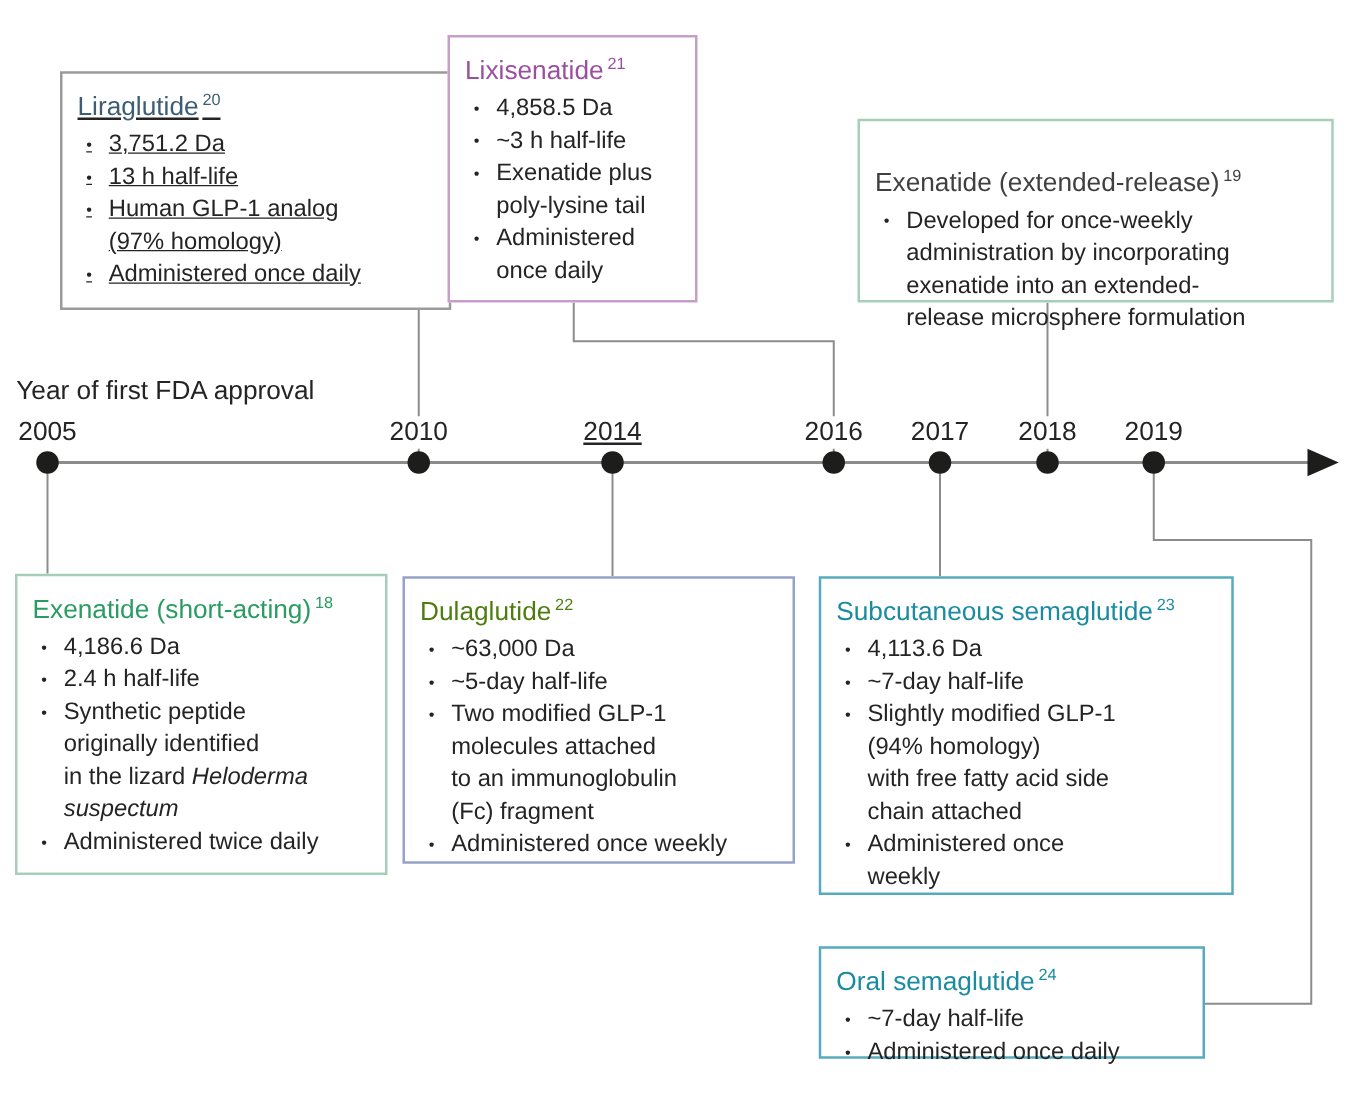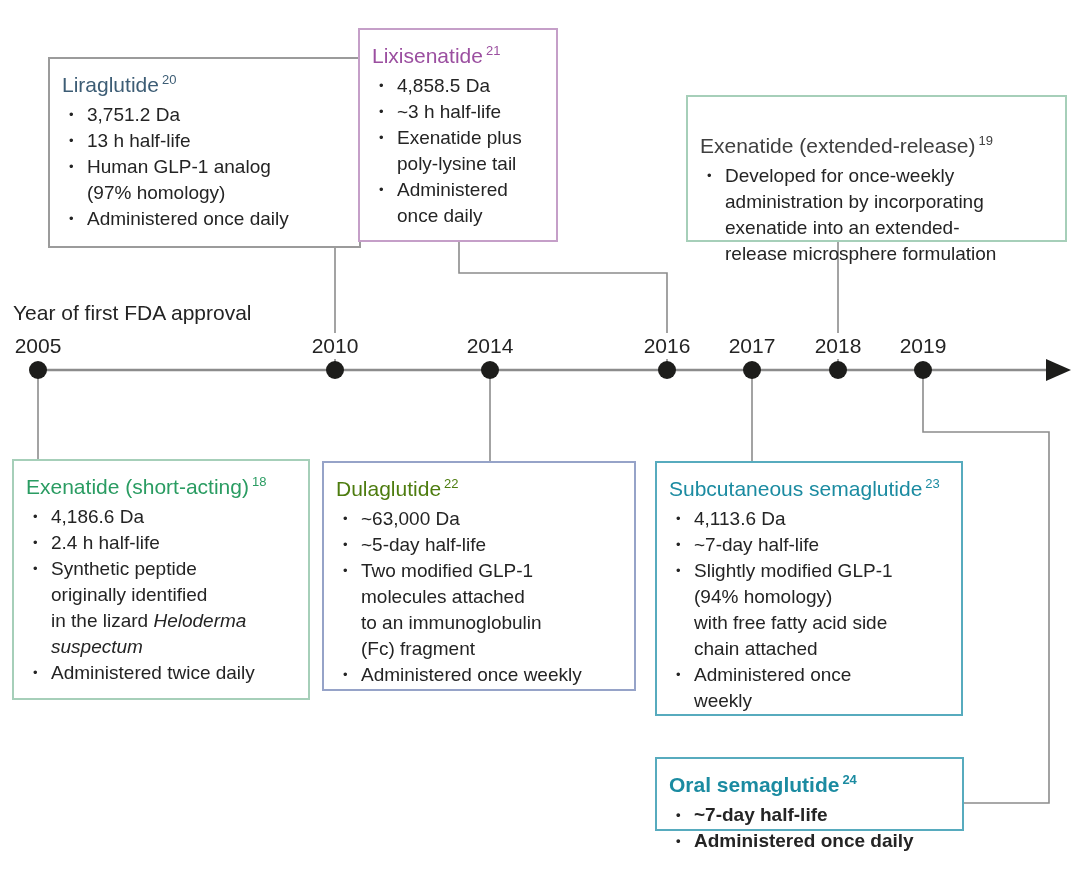--- a/index.html
+++ b/index.html
@@ -51,27 +51,27 @@
     <circle cx="667" cy="370" r="9" fill="#1d1d1b"></circle>
     <circle cx="752" cy="370" r="9" fill="#1d1d1b"></circle>
     <circle cx="838" cy="370" r="9" fill="#1d1d1b"></circle>
     <circle cx="923" cy="370" r="9" fill="#1d1d1b"></circle>
   </svg>
 
   <div class="axis-label">Year of first FDA approval</div>
 
   <div class="year" style="left:-8px;">2005</div>
   <div class="year" style="left:289px;">2010</div>
-  <div class="year" style="left:444px;">2014</div>
+  <div class="year" style="left:444px;text-decoration:underline;">2014</div>
   <div class="year" style="left:621px;">2016</div>
   <div class="year" style="left:706px;">2017</div>
   <div class="year" style="left:792px;">2018</div>
   <div class="year" style="left:877px;">2019</div>
 
-  <div class="box" style="left: 48px; top: 57px; width: 313px; height: 191px; border-color: rgb(155, 155, 155);">
+  <div class="box" style="left: 48px; top: 57px; width: 313px; height: 191px; border-color: rgb(155, 155, 155); text-decoration: underline;">
     <div class="box-title" style="color: rgb(61, 93, 117);"><span>Liraglutide</span><sup>20</sup></div>
     <div class="bullets">
         <div class="bullet">
           <span class="marker">•</span>
           <span class="btext">3,751.2 Da</span>
         </div>
         <div class="bullet">
           <span class="marker">•</span>
           <span class="btext">13 h half-life</span>
         </div>
@@ -167,21 +167,21 @@
 to an immunoglobulin
 (Fc) fragment</span>
         </div>
         <div class="bullet">
           <span class="marker">•</span>
           <span class="btext">Administered once weekly</span>
         </div>
       </div>
   </div>
 
-  <div class="box" style="left: 655px; top: 461px; width: 308px; height: 255px; border-color: rgb(87, 171, 190);">
+  <div class="box" style="left: 655px; top: 461px; width: 332px; height: 255px; border-color: rgb(87, 171, 190);">
     <div class="box-title" style="color: rgb(27, 139, 161);"><span>Subcutaneous semaglutide</span><sup>23</sup></div>
     <div class="bullets">
         <div class="bullet">
           <span class="marker">•</span>
           <span class="btext">4,113.6 Da</span>
         </div>
         <div class="bullet">
           <span class="marker">•</span>
           <span class="btext">~7-day half-life</span>
         </div>
@@ -193,21 +193,21 @@
 chain attached</span>
         </div>
         <div class="bullet">
           <span class="marker">•</span>
           <span class="btext">Administered once
 weekly</span>
         </div>
       </div>
   </div>
 
-  <div class="box" style="left: 655px; top: 757px; width: 309px; height: 74px; border-color: rgb(87, 171, 190); font-weight: bold;">
+  <div class="box" style="left: 655px; top: 757px; width: 309px; height: 90px; border-color: rgb(87, 171, 190);">
     <div class="box-title" style="color: rgb(27, 139, 161);"><span>Oral semaglutide</span><sup>24</sup></div>
     <div class="bullets">
         <div class="bullet">
           <span class="marker">•</span>
           <span class="btext">~7-day half-life</span>
         </div>
         <div class="bullet">
           <span class="marker">•</span>
           <span class="btext">Administered once daily</span>
         </div>

